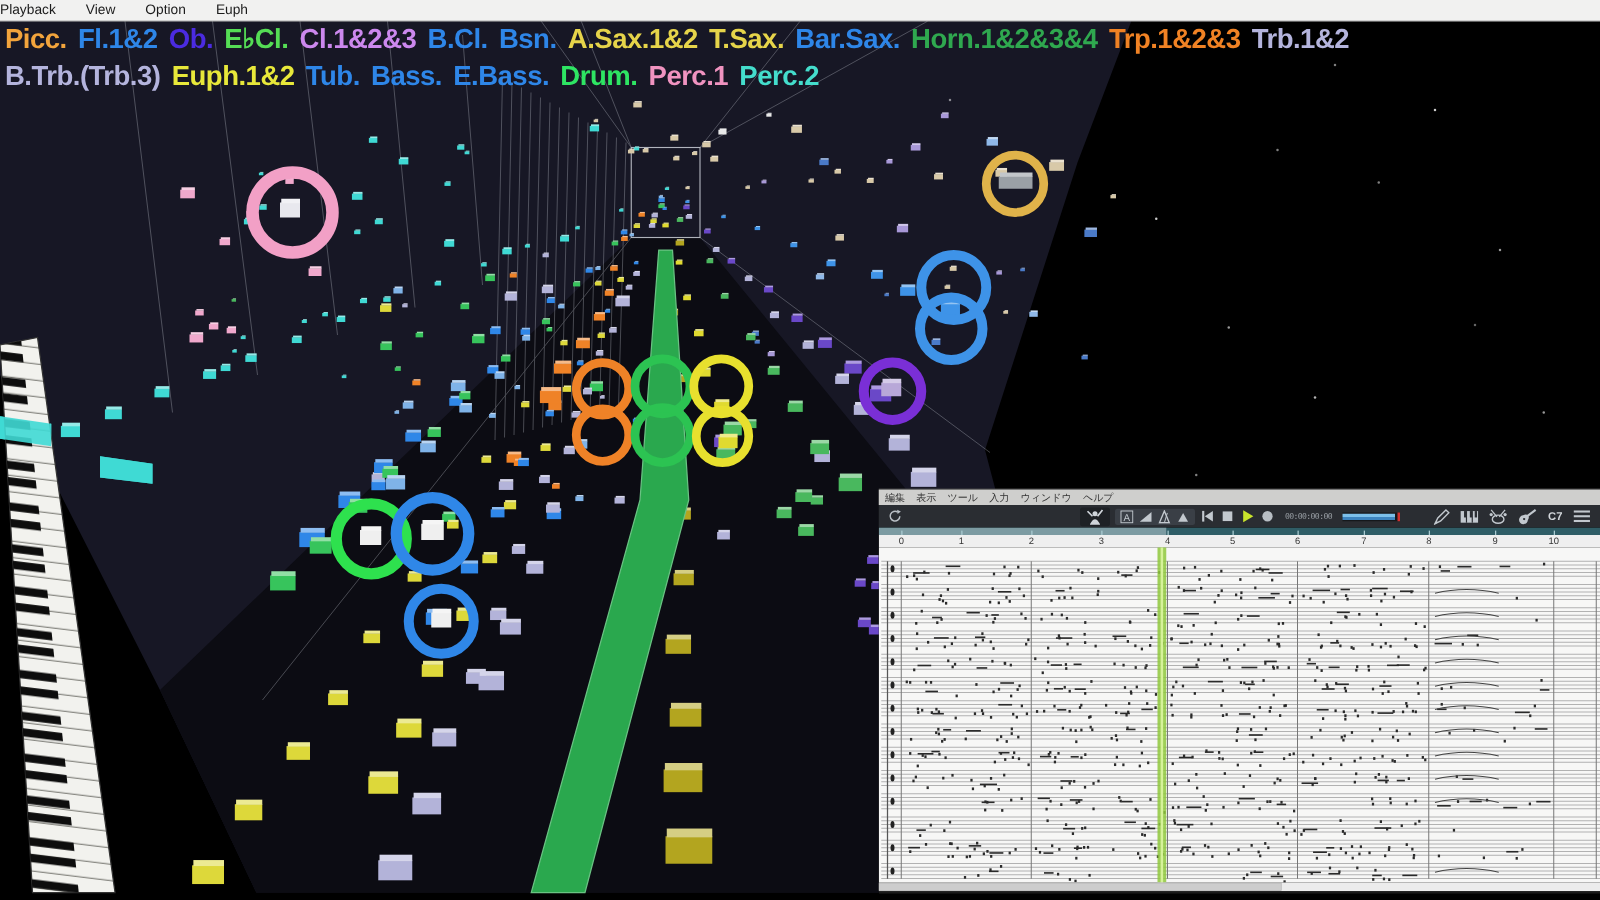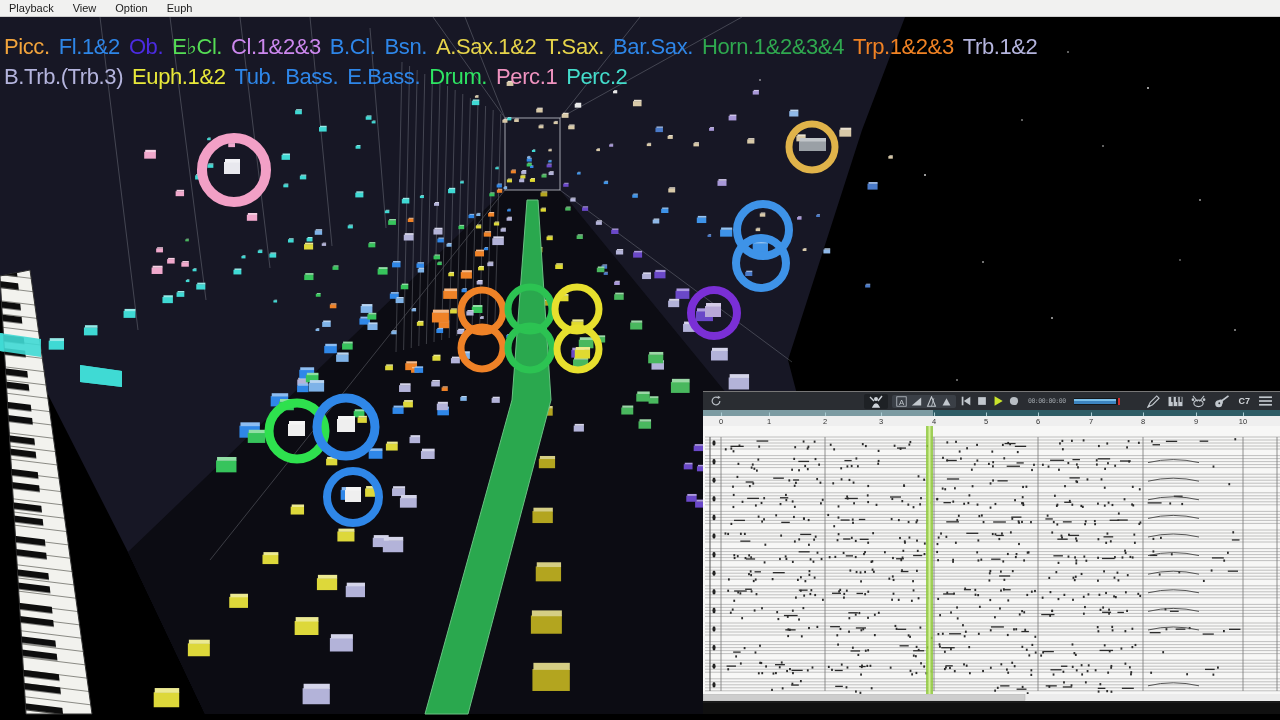--- a/index.html
+++ b/index.html
@@ -1,20 +1,20 @@
 <!DOCTYPE html>
 <html><head>
 <meta charset="utf-8">
 <style>
   html,body{margin:0;padding:0;background:#000;}
   body{width:1280px;height:720px;overflow:hidden;position:relative;font-family:"Liberation Sans",sans-serif;}
   #scene{position:absolute;top:0;left:0;z-index:1;}
   .menubar{position:absolute;top:0;left:0;width:1280px;height:17px;background:#f1f1f0;border-bottom:1px solid #cfcfcf;
-    display:flex;align-items:center;gap:19px;padding-left:9px;font-size:11px;color:#1c1c1c;z-index:30;box-sizing:border-box;}
-  .legend{position:absolute;left:4px;z-index:10;font-weight:normal;font-size:22px;letter-spacing:-0.4px;white-space:nowrap;margin-top:16px;}
+    display:flex;align-items:center;gap:24px;font-size:11px;color:#1c1c1c;z-index:30;box-sizing:border-box;}
+  .legend{position:absolute;left:4px;z-index:10;font-weight:bold;font-size:22px;letter-spacing:-0.4px;white-space:nowrap;}
   .legend span{margin-right:9px;}
   #legend1{top:18px;} #legend2{top:48px;}
   .score-win{position:absolute;left:703px;top:391px;width:577px;height:323px;z-index:20;background:#101010;border-top:1px solid #777;box-sizing:border-box;}
   .sw-menu{height:12px;background:#cfcfcd;display:flex;gap:9px;padding-left:5px;font-size:8px;color:#333;align-items:center;}
   .sw-toolbar{height:18px;background:#2a2d32;display:flex;align-items:center;padding:0 7px;gap:4px;}
   .tb-center{display:flex;align-items:center;gap:4px;margin-left:138px;}
   .tb-right{margin-left:auto;display:flex;align-items:center;gap:8px;text-align:right;}
   .tools-panel{display:flex;align-items:center;gap:4px;background:#3a3f46;border-radius:2px;padding:1px 4px;}
   .cond-panel{background:#1e2125;border-radius:2px;padding:1px 3px;display:flex;}
   .time{font-family:"DejaVu Sans Mono",monospace;font-size:6.5px;color:#9aa0a6;margin-left:4px;letter-spacing:-0.5px;text-align:right;}
@@ -706,20 +706,28 @@
     <span>Playback</span>
     <span>View</span>
     <span>Option</span>
     <span>Euph</span>
   </div>
 
 <div class="legend" id="legend1"><span style="color: rgb(242, 164, 60);">Picc.</span><span style="color: rgb(46, 134, 232);">Fl.1&amp;2</span><span style="color: rgb(75, 43, 224);">Ob.</span><span style="color: rgb(85, 221, 85);">E♭Cl.</span><span style="color: rgb(204, 136, 238);">Cl.1&amp;2&amp;3</span><span style="color: rgb(46, 134, 232);">B.Cl.</span><span style="color: rgb(46, 134, 232);">Bsn.</span><span style="color: rgb(230, 212, 74);">A.Sax.1&amp;2</span><span style="color: rgb(230, 212, 74);">T.Sax.</span><span style="color: rgb(46, 134, 232);">Bar.Sax.</span><span style="color: rgb(47, 168, 79);">Horn.1&amp;2&amp;3&amp;4</span><span style="color: rgb(240, 130, 36);">Trp.1&amp;2&amp;3</span><span style="color: rgb(180, 180, 221);">Trb.1&amp;2</span></div>
 <div class="legend" id="legend2"><span style="color: rgb(180, 180, 221);">B.Trb.(Trb.3)</span><span style="color: rgb(232, 232, 58);">Euph.1&amp;2</span><span style="color: rgb(46, 134, 232);">Tub.</span><span style="color: rgb(46, 134, 232);">Bass.</span><span style="color: rgb(46, 134, 232);">E.Bass.</span><span style="color: rgb(46, 229, 99);">Drum.</span><span style="color: rgb(240, 147, 192);">Perc.1</span><span style="color: rgb(68, 221, 204);">Perc.2</span></div>
 
 <div class="score-win">
+  <div class="sw-menu" id="swmenu">
+      <span>編集</span>
+      <span>表示</span>
+      <span>ツール</span>
+      <span>入力</span>
+      <span>ウィンドウ</span>
+      <span>ヘルプ</span>
+    </div>
   <div class="sw-toolbar">
     <svg width="12" height="12" viewBox="0 0 14 14">
       <path d="M11.5 7a4.5 4.5 0 1 1 -2 -3.8" fill="none" stroke="#b8bec4" stroke-width="1.4"></path>
       <path d="M9 1 L12.5 2.6 L9.4 4.8 Z" fill="#b8bec4"></path>
     </svg>
     <div class="tb-center">
       <div class="cond-panel">
         <svg width="18" height="13" viewBox="0 0 18 13">
           <circle cx="9" cy="4" r="2" fill="#cfd4da"></circle>
           <path d="M3 2 L7 6 M15 1 L11 6 M6 12 Q9 6 12 12 Z" stroke="#cfd4da" stroke-width="1.4" fill="#cfd4da"></path>

